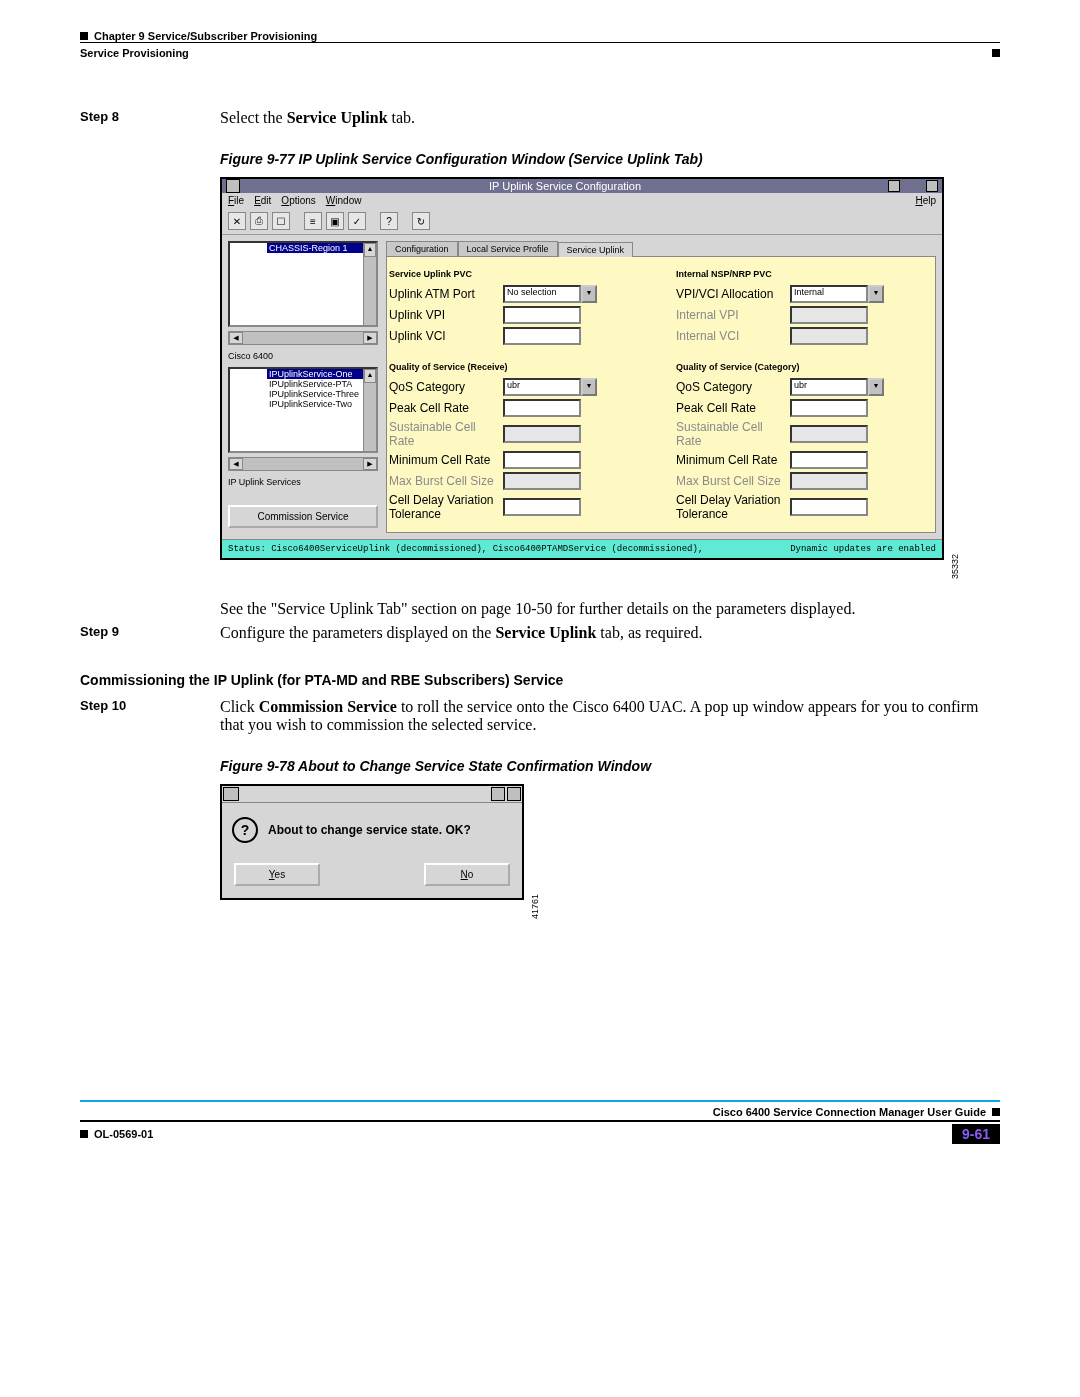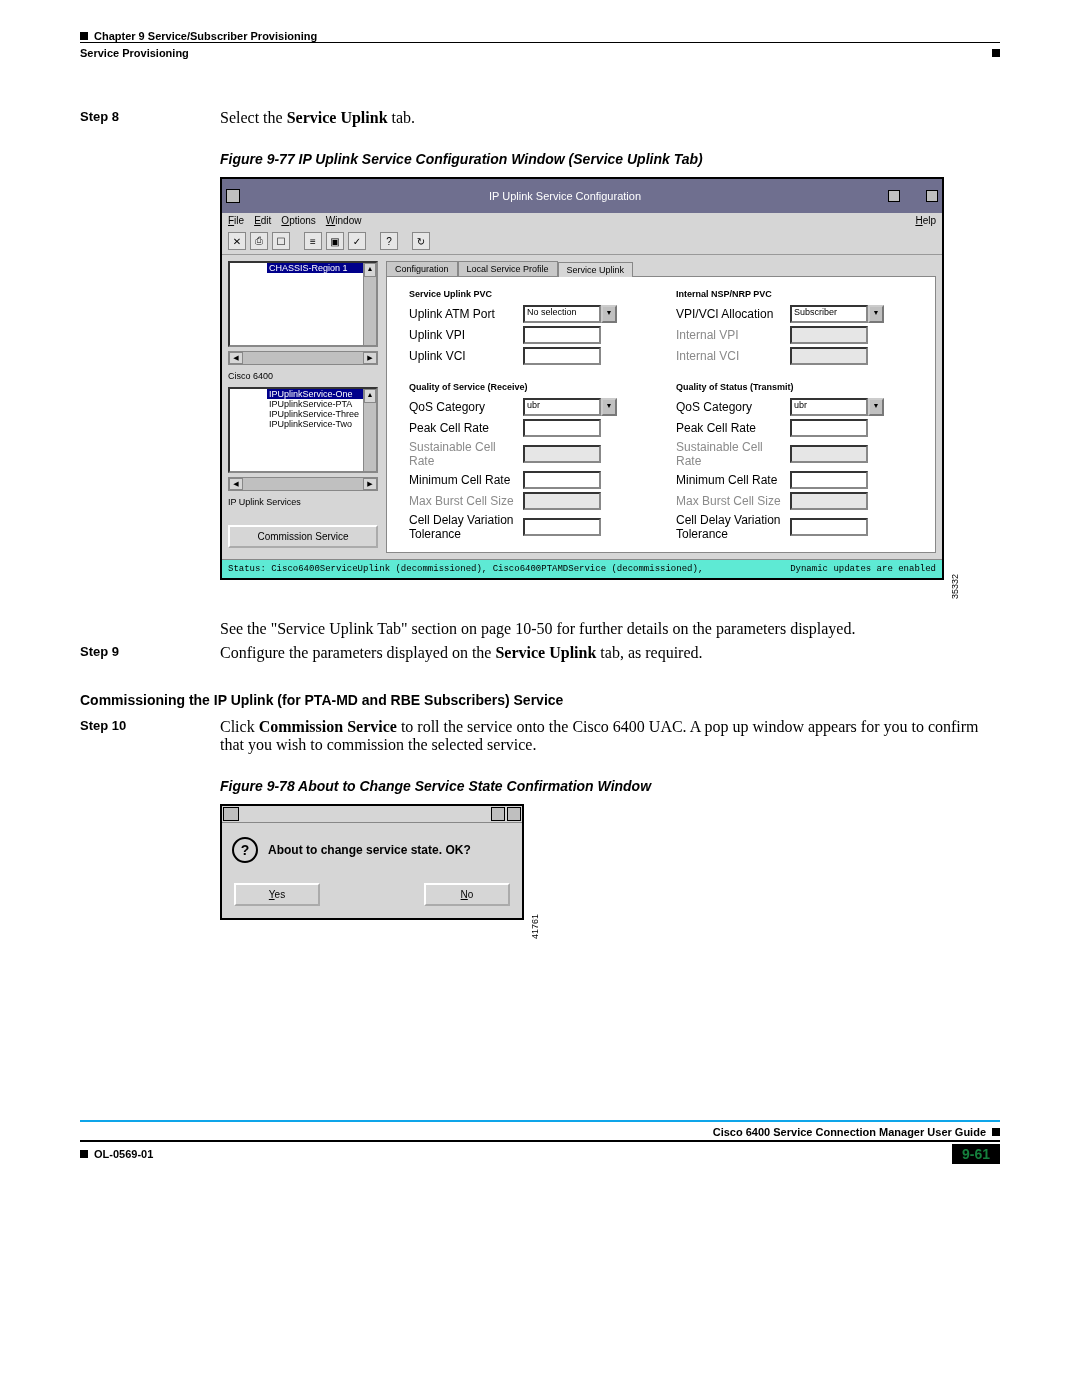--- a/index.html
+++ b/index.html
@@ -76,21 +76,21 @@
     font-family: Arial, Helvetica, sans-serif;
     font-size: 10px;
     background:#d6d6d6;
     position:relative;
   }
   .titlebar {
     background: #6f6f8f;
     color: #fff;
     text-align: center;
     font-size: 11px;
-    padding: 10px 4px;
+    padding: 0 4px;
     display:flex;
     align-items:center;
     gap:24px;
   }
   .titlebar .sysbox {
     width:12px;height:12px;background:#bfbfbf;border:1px solid #000;margin-right:4px;
   }
   .titlebar .title-text {flex:1;}
   .titlebar .winbtn {width:10px;height:10px;background:#bfbfbf;border:1px solid #000;margin-left:2px;}
   .menubar {
@@ -135,21 +135,21 @@
   .hsb .arr {width:12px;background:#d6d6d6;border:1px solid #888;font-size:7px;text-align:center;line-height:10px;}
   .hsb .mid{flex:1;}
   .left-lbl {font-size:9px;padding:2px 0;}
   .btn {
     background:#d6d6d6;border:2px outset #fff;padding:4px 6px;font-size:10px;text-align:center;
   }
   .right-col {flex:1;}
   .tabs {display:flex;font-size:9px;}
   .tab {border:1px solid #888;border-bottom:none;padding:2px 8px;background:#c8c8c8;}
   .tab.active {background:#d6d6d6;position:relative;top:1px;}
-  .tab-panel {border:1px solid #888;background:#ffffff;padding:8px 22px;}
+  .tab-panel {border:1px solid #888;background:#fef9c3;padding:8px 2px;}
   .group-row {display:flex;gap:30px;}
   .group {flex:1;}
   .group h5 {font-size:9px;font-weight:bold;margin:4px 0 6px 0;}
   .field-row {display:flex;align-items:center;margin:3px 0;gap:4px;}
   .field-row label {width:110px;font-size:12px;color:#000;}
   .field-row label.dim {color:#8a8a8a;}
   .txt {border:2px inset #888;background:#fff;height:14px;width:70px;font-size:9px;padding:0 2px;}
   .combo {display:flex;}
   .combo .txt {width:70px;}
   .combo .drop {width:12px;height:14px;border:2px outset #ccc;background:#c0c0c0;font-size:7px;text-align:center;line-height:12px;}
@@ -183,21 +183,21 @@
   .dlg .qicon {width:22px;height:22px;border:2px solid #000;border-radius:50%;display:flex;align-items:center;justify-content:center;font-weight:bold;font-size:14px;}
   .dlg .dlg-btns {display:flex;justify-content:space-between;padding:6px 12px 12px 12px;}
   .dlg .dlg-btns .btn {width:70px;}
   .dlg .dlg-btns .btn span {text-decoration:underline;}
   .footer {
     margin-top:200px;
     border-top:2px solid #0ea5e9;
     padding-top:4px;
   }
   .footer-row {display:flex;justify-content:space-between;align-items:center;font-family:Arial,Helvetica,sans-serif;font-size:11px;font-weight:bold;}
-  .page-num-box {background:#000;color:#15803d;padding:2px 10px;font-size:14px;}
+  .page-num-box {background:#000;color:#8b5cf6;padding:2px 10px;font-size:14px;}
   .footer-left-sq {width:8px;height:8px;background:#000;margin-right:6px;}
   .footer-right-sq {width:8px;height:8px;background:#000;margin-left:6px;}
   u.menu {text-decoration:underline;}
 </style>
 </head>
 <body>
 
 <div class="page">
 
   <div class="header-row">
@@ -308,21 +308,21 @@
               <div class="field-row">
                 <label>Uplink VCI</label>
                 <div class="txt"></div>
               </div>
             </div>
             <div class="group">
               <h5>Internal NSP/NRP PVC</h5>
               <div class="field-row">
                 <label>VPI/VCI Allocation</label>
                 <div class="combo">
-                  <div class="txt">Subscriber</div>
+                  <div class="txt">Internal</div>
                   <div class="drop">▼</div>
                 </div>
               </div>
               <div class="field-row">
                 <label class="dim">Internal VPI</label>
                 <div class="txt" style="background:#e6e6e6;"></div>
               </div>
               <div class="field-row">
                 <label class="dim">Internal VCI</label>
                 <div class="txt" style="background:#e6e6e6;"></div>
@@ -355,21 +355,21 @@
               <div class="field-row">
                   <label class="dim">Max Burst Cell Size</label>
                   <div class="txt" style="background:#e6e6e6;"></div>
                 </div>
               <div class="field-row">
                   <label>Cell Delay Variation Tolerance</label>
                   <div class="txt"></div>
                 </div>
             </div>
             <div class="group">
-              <h5>Quality of Status (Transmit)</h5>
+              <h5>Quality of Service (Category)</h5>
               <div class="field-row">
                 <label>QoS Category</label>
                 <div class="combo">
                   <div class="txt">ubr</div>
                   <div class="drop">▼</div>
                 </div>
               </div>
               <div class="field-row">
                   <label>Peak Cell Rate</label>
                   <div class="txt"></div>

